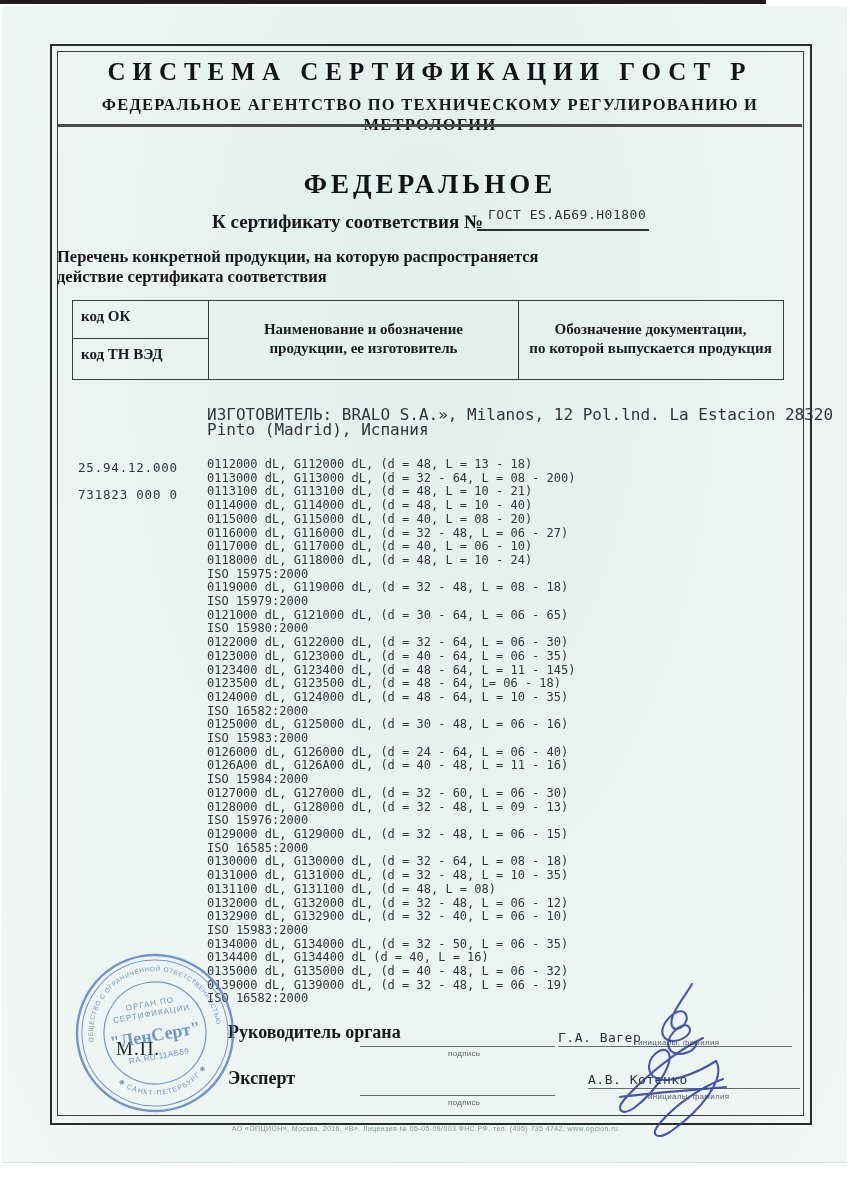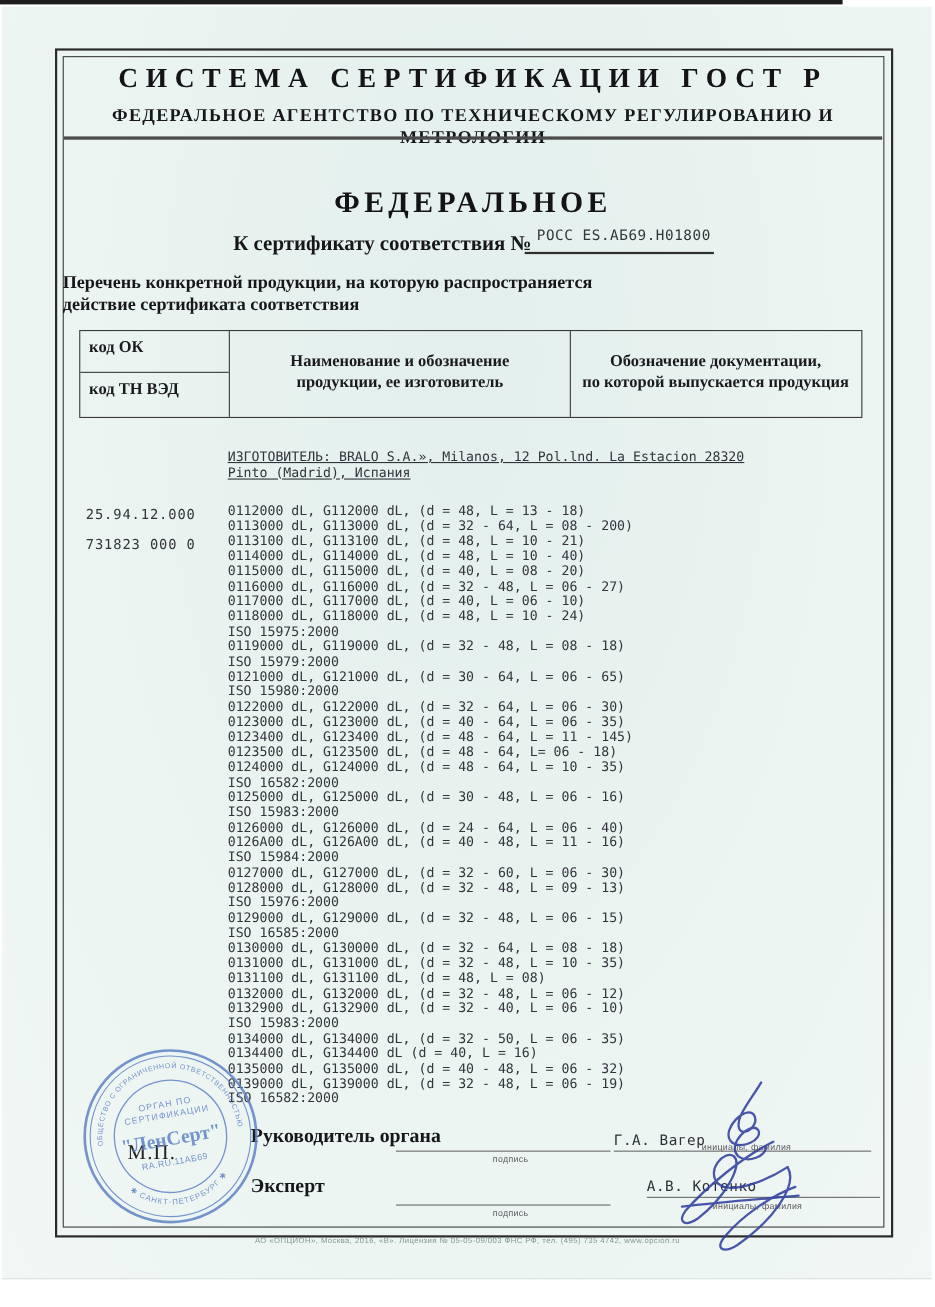--- a/index.html
+++ b/index.html
@@ -38,21 +38,21 @@
   .tbl-v1{position:absolute;left:135px;top:0;width:1px;height:100%;background:#3a3a3a;}
   .tbl-v2{position:absolute;left:445px;top:0;width:1px;height:100%;background:#3a3a3a;}
   .tbl-h1{position:absolute;left:0;top:37px;width:135px;height:1px;background:#3a3a3a;}
   .cell{position:absolute;font-size:15px;font-weight:bold;color:#1a1a1f;}
   .cell-ok{left:8px;top:7px;}
   .cell-tnved{left:8px;top:45px;text-align:right;}
   .cell-c2{left:136px;top:19px;width:309px;text-align:center;line-height:19px;white-space:pre-line;}
   .cell-c3{left:446px;top:19px;width:263px;text-align:center;line-height:19px;white-space:pre-line;}
 
   .mono{font-family:"DejaVu Sans Mono",monospace;color:#33333b;}
-  .maker{position:absolute;left:207px;top:408px;font-size:12px;line-height:14.5px;white-space:pre;text-decoration:underline;}
+  .maker{position:absolute;left:207px;top:408px;font-size:16px;line-height:14.5px;white-space:pre;}
   .products{position:absolute;left:207px;top:458px;font-size:12px;line-height:13.7px;white-space:pre;}
   .code-ok{position:absolute;left:78px;top:460px;font-size:12.5px;letter-spacing:.8px;}
   .code-tnved{position:absolute;left:78px;top:487px;font-size:12.5px;letter-spacing:.8px;}
 
   .role{position:absolute;font-size:18px;font-weight:bold;color:#17171b;}
   .sign-line{position:absolute;height:1px;background:#6a6a6a;}
   .cap{position:absolute;font-family:"Liberation Sans","DejaVu Sans",sans-serif;
        font-size:8px;color:#5c5c60;letter-spacing:.3px;}
   .sig-name{position:absolute;font-family:"DejaVu Sans Mono",monospace;font-size:13px;
             letter-spacing:.5px;color:#2e2e36;white-space:nowrap;}
@@ -75,21 +75,21 @@
   <div class="frame-inner"></div>
 
   <div class="hdr-title">СИСТЕМА СЕРТИФИКАЦИИ ГОСТ Р</div>
   <div class="hdr-agency">ФЕДЕРАЛЬНОЕ АГЕНТСТВО ПО ТЕХНИЧЕСКОМУ РЕГУЛИРОВАНИЮ И МЕТРОЛОГИИ</div>
   <div class="hdr-divider"></div>
 
 
   <div class="apx-title">ФЕДЕРАЛЬНОЕ</div>
 
   <div class="certref-label">К сертификату соответствия №</div>
-  <div class="certref-value mono">РОСС ES.АБ69.Н01800</div>
+  <div class="certref-value mono">ГОСТ ES.АБ69.Н01800</div>
   <div class="certref-line"></div>
 
   <div class="subtitle">Перечень конкретной продукции,  на которую распространяется
 действие сертификата соответствия</div>
 
   <div class="spec-table">
     <div class="tbl-v1"></div>
     <div class="tbl-v2"></div>
     <div class="tbl-h1"></div>
     <div class="cell cell-ok">код ОК</div>

